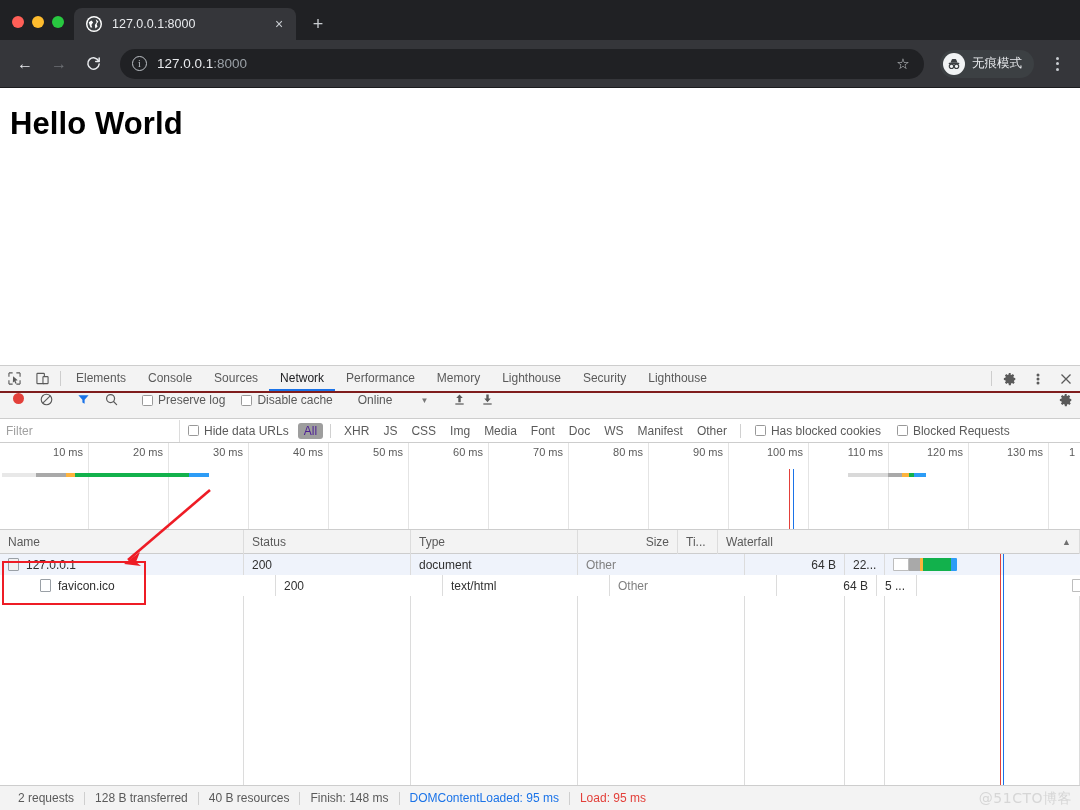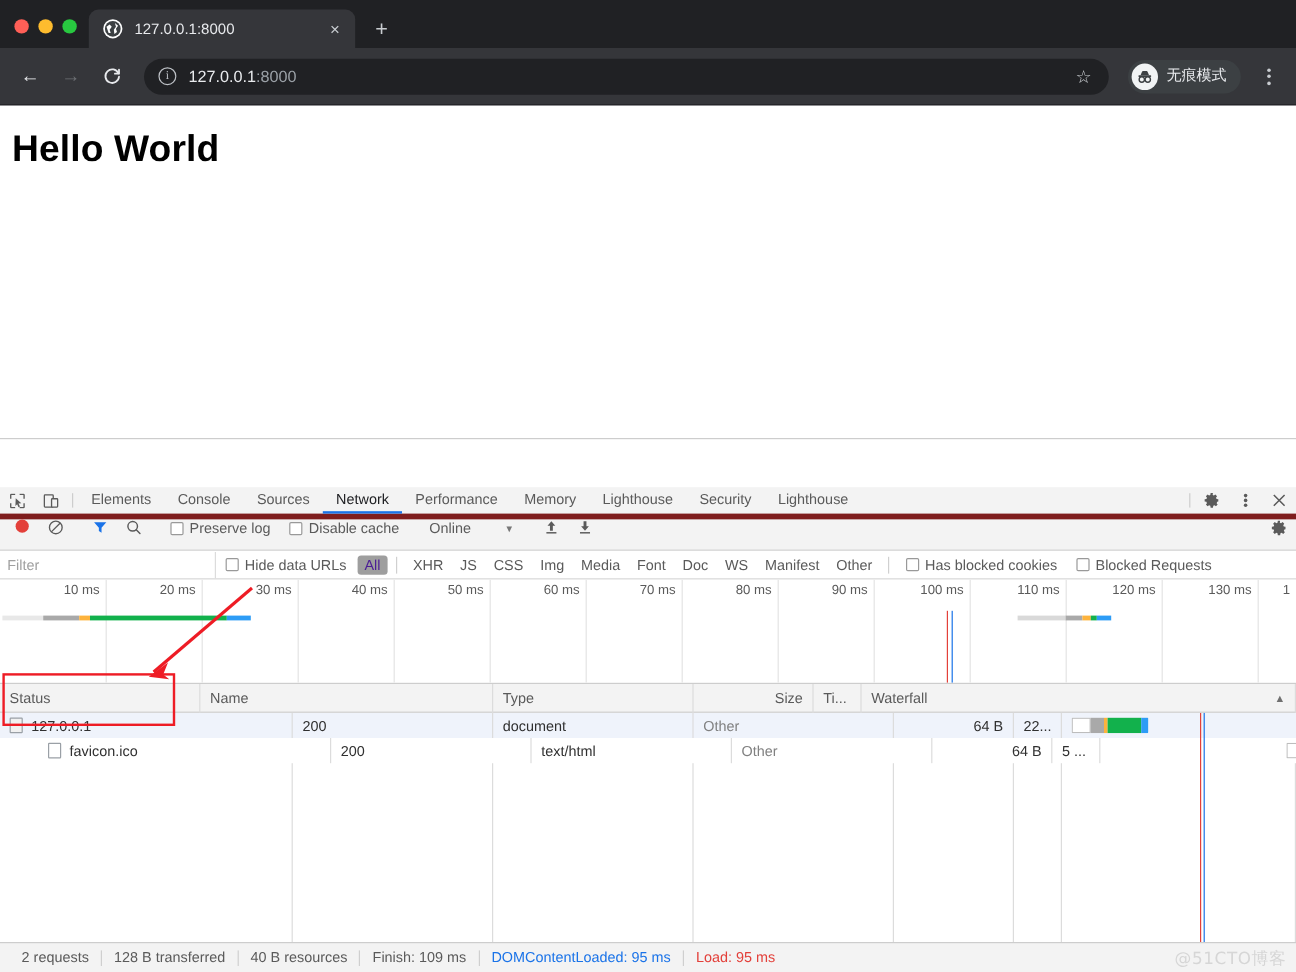--- a/index.html
+++ b/index.html
@@ -99,21 +99,21 @@
   .page h1 { font-size: 31px; font-weight: bold; color: #000; letter-spacing: 0.1px; }
 
   
   .devtools {
     height: 445px; background: #fff; border-top: 1px solid #cdcdcd;
     display: flex; flex-direction: column; font-size: 12px; color: #5a5a5a;
   }
 
   .dt-tabbar {
     height: 27px; display: flex; align-items: stretch;
-    border-bottom: 5px solid #7f1d1d; background: #f3f3f3; margin-top: 40px;
+    border-bottom: 2px solid #7f1d1d; background: #f3f3f3;
   }
   .dt-icon-btn {
     width: 28px; display: flex; align-items: center;
     justify-content: center; cursor: pointer;
   }
   .dt-sep { width: 1px; background: #cdcdcd; margin: 5px 4px; }
   .dt-tab {
     padding: 0 11px; display: flex; align-items: center;
     cursor: pointer; color: #5a5a5a; font-size: 12px;
     border-bottom: 2px solid transparent; white-space: nowrap;
@@ -464,25 +464,25 @@
           <div class="seg" style="width: 7px; background: rgb(253, 179, 61);"></div>
           <div class="seg" style="width: 5px; background: rgb(18, 177, 76);"></div>
           <div class="seg" style="width: 12px; background: rgb(45, 156, 246);"></div>
         </div>
         <div class="ev-line" style="left: 789px; background: rgb(227, 64, 58);"></div>
         <div class="ev-line" style="left: 793px; background: rgb(26, 115, 232);"></div>
       </div>
 
     <div class="table-wrap">
       <div class="thead" id="thead">
+          <div class="th" style="width: 244px;">
+            <span>Name</span>
+          </div>
           <div class="th" style="width: 167px;">
             <span>Status</span>
-          </div>
-          <div class="th" style="width: 244px;">
-            <span>Name</span>
           </div>
           <div class="th" style="width: 167px;">
             <span>Type</span>
           </div>
           <div class="th num" style="width: 100px;">
             <span>Size</span>
           </div>
           <div class="th" style="width: 40px;">
             <span>Ti...</span>
           </div>
@@ -546,21 +546,21 @@
         </div>
     </div>
 
     <div class="statusbar">
       <span class="sb-item">2 requests</span>
       <span class="sb-div"></span>
       <span class="sb-item">128 B transferred</span>
       <span class="sb-div"></span>
       <span class="sb-item">40 B resources</span>
       <span class="sb-div"></span>
-      <span class="sb-item">Finish: 109 ms</span>
+      <span class="sb-item">Finish: 148 ms</span>
       <span class="sb-div"></span>
       <span class="sb-item sb-blue">DOMContentLoaded: 95 ms</span>
       <span class="sb-div"></span>
       <span class="sb-item sb-red">Load: 95 ms</span>
     </div>
   </div>
 
   <svg class="anno" style="left:0;top:440;width:1080px;height:370px;left:0;top:440px;" viewBox="0 0 1080 370">
     <line x1="210" y1="50" x2="128" y2="120" stroke="#ee1c25" stroke-width="2.6"></line>
     <polygon points="124,124 140,112 136,122 141,126" fill="#ee1c25"></polygon>

